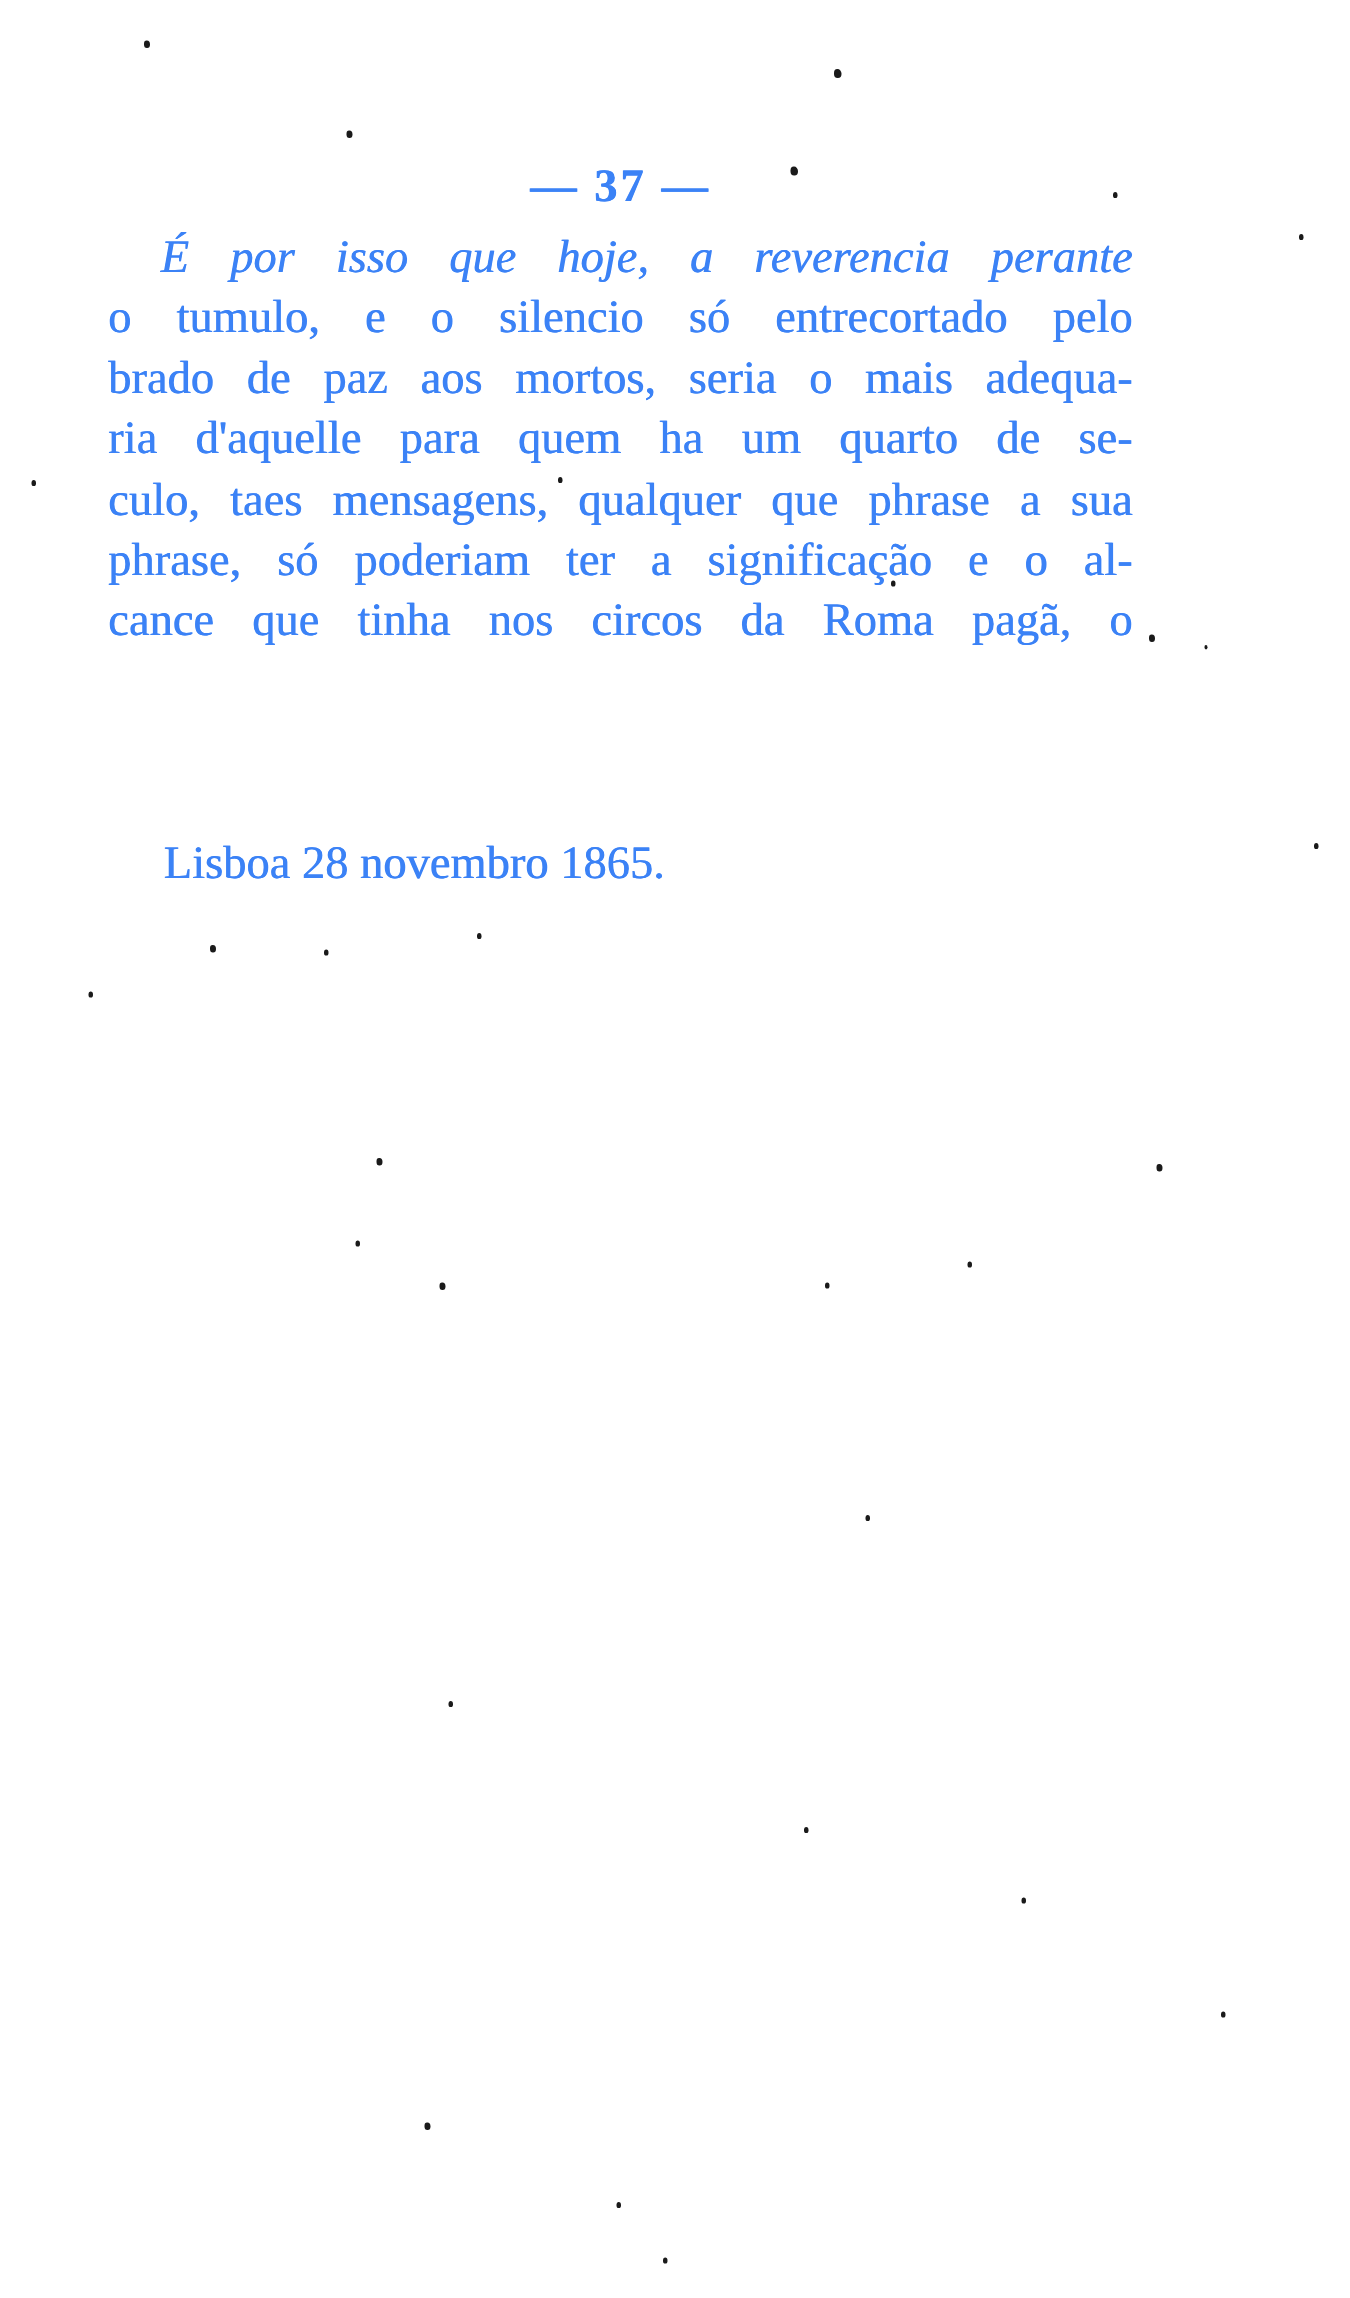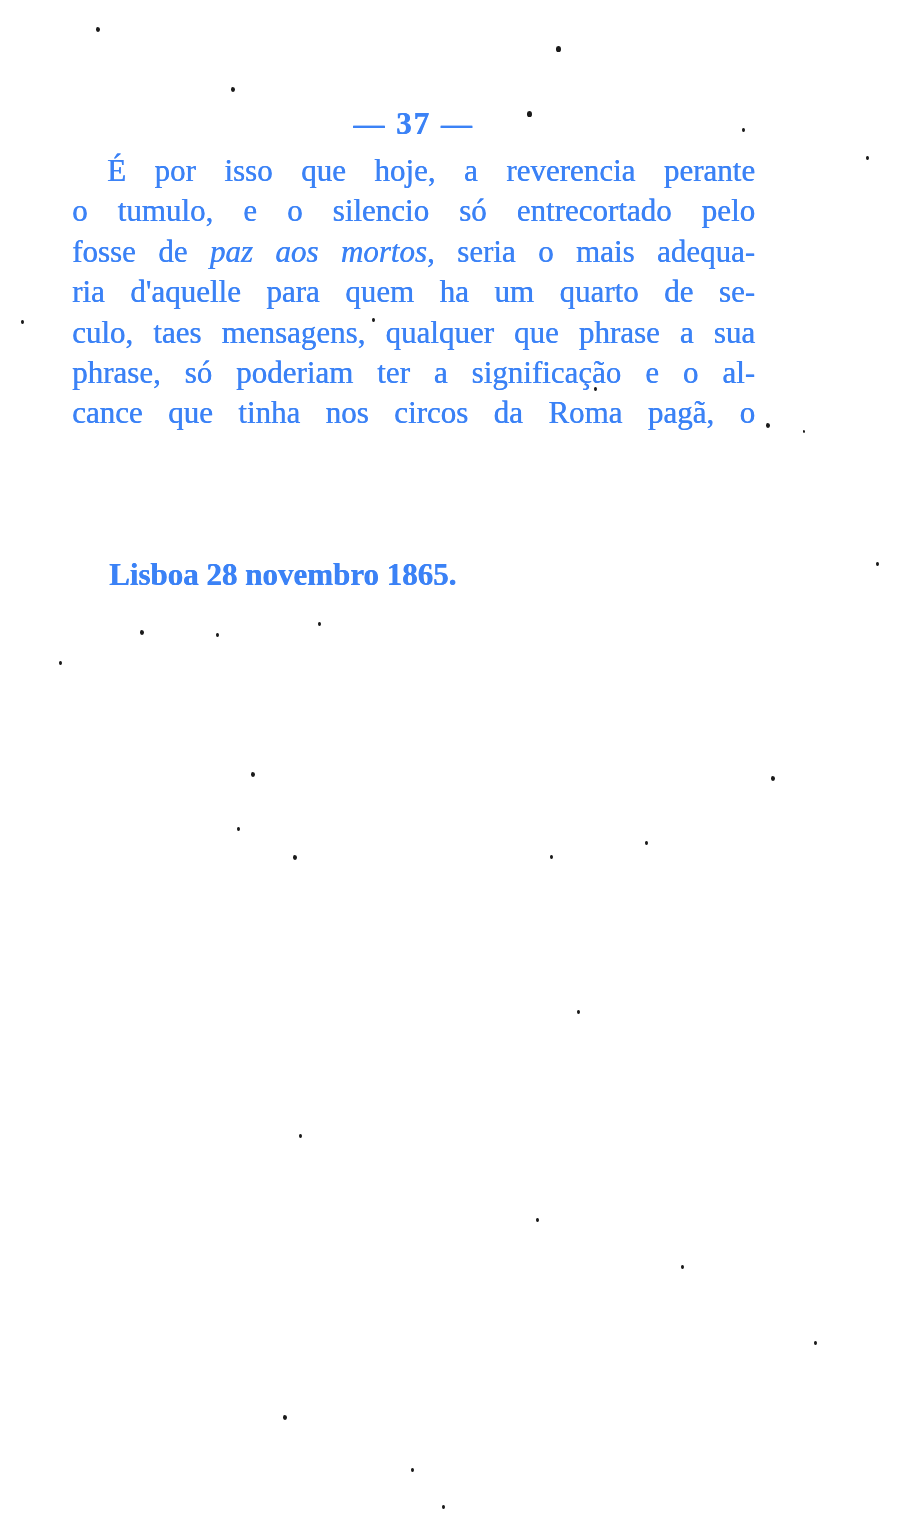--- a/index.html
+++ b/index.html
@@ -40,55 +40,54 @@
   .line {
     height: 40.4px;
     text-align: justify;
     text-align-last: justify;
     -moz-text-align-last: justify;
     text-justify: inter-word;
     white-space: nowrap;
   }
   .line.first {
     text-indent: 35px;
+    font-style: italic;
   }
   .line.last {
     text-align-last: left;
     -moz-text-align-last: left;
   }
   .italic {
-    font-style: italic;
   }
   .dateline {
     position: absolute;
     top: 555px;
     left: 72px;
     width: 683px;
     font-size: 31px;
     line-height: 40.4px;
     text-indent: 37px;
     text-shadow: 0.4px 0 0 currentColor;
-    font-weight: bold;
   }
   .speck {
     position: absolute;
     background: #1a1a1a;
     border-radius: 45% 55% 50% 50%;
   }
 </style>
 </head>
 <body>
 
 <div class="page">
   <div class="page-number">— 37 —</div>
 
   <div class="paragraph" id="paragraph">
       <div class="line first"><span>É por isso que hoje, a reverencia perante</span></div>
       <div class="line"><span>o tumulo, e o silencio só entrecortado pelo</span></div>
-      <div class="line"><span>fosse de </span><span class="italic">paz aos mortos</span><span>, seria o mais adequa-</span></div>
+      <div class="line"><span>brado de </span><span class="italic">paz aos mortos</span><span>, seria o mais adequa-</span></div>
       <div class="line"><span>ria d'aquelle para quem ha um quarto de se-</span></div>
       <div class="line"><span>culo, taes mensagens, qualquer que phrase a sua</span></div>
       <div class="line"><span>phrase, só poderiam ter a significação e o al-</span></div>
       <div class="line"><span>cance que tinha nos circos da Roma pagã, o</span></div>
     </div>
 
   <div class="dateline">Lisboa 28 novembro 1865.</div>
 
   <div id="specks">
       <div class="speck" style="left: 96px; top: 27px; width: 4px; height: 5px;"></div>

